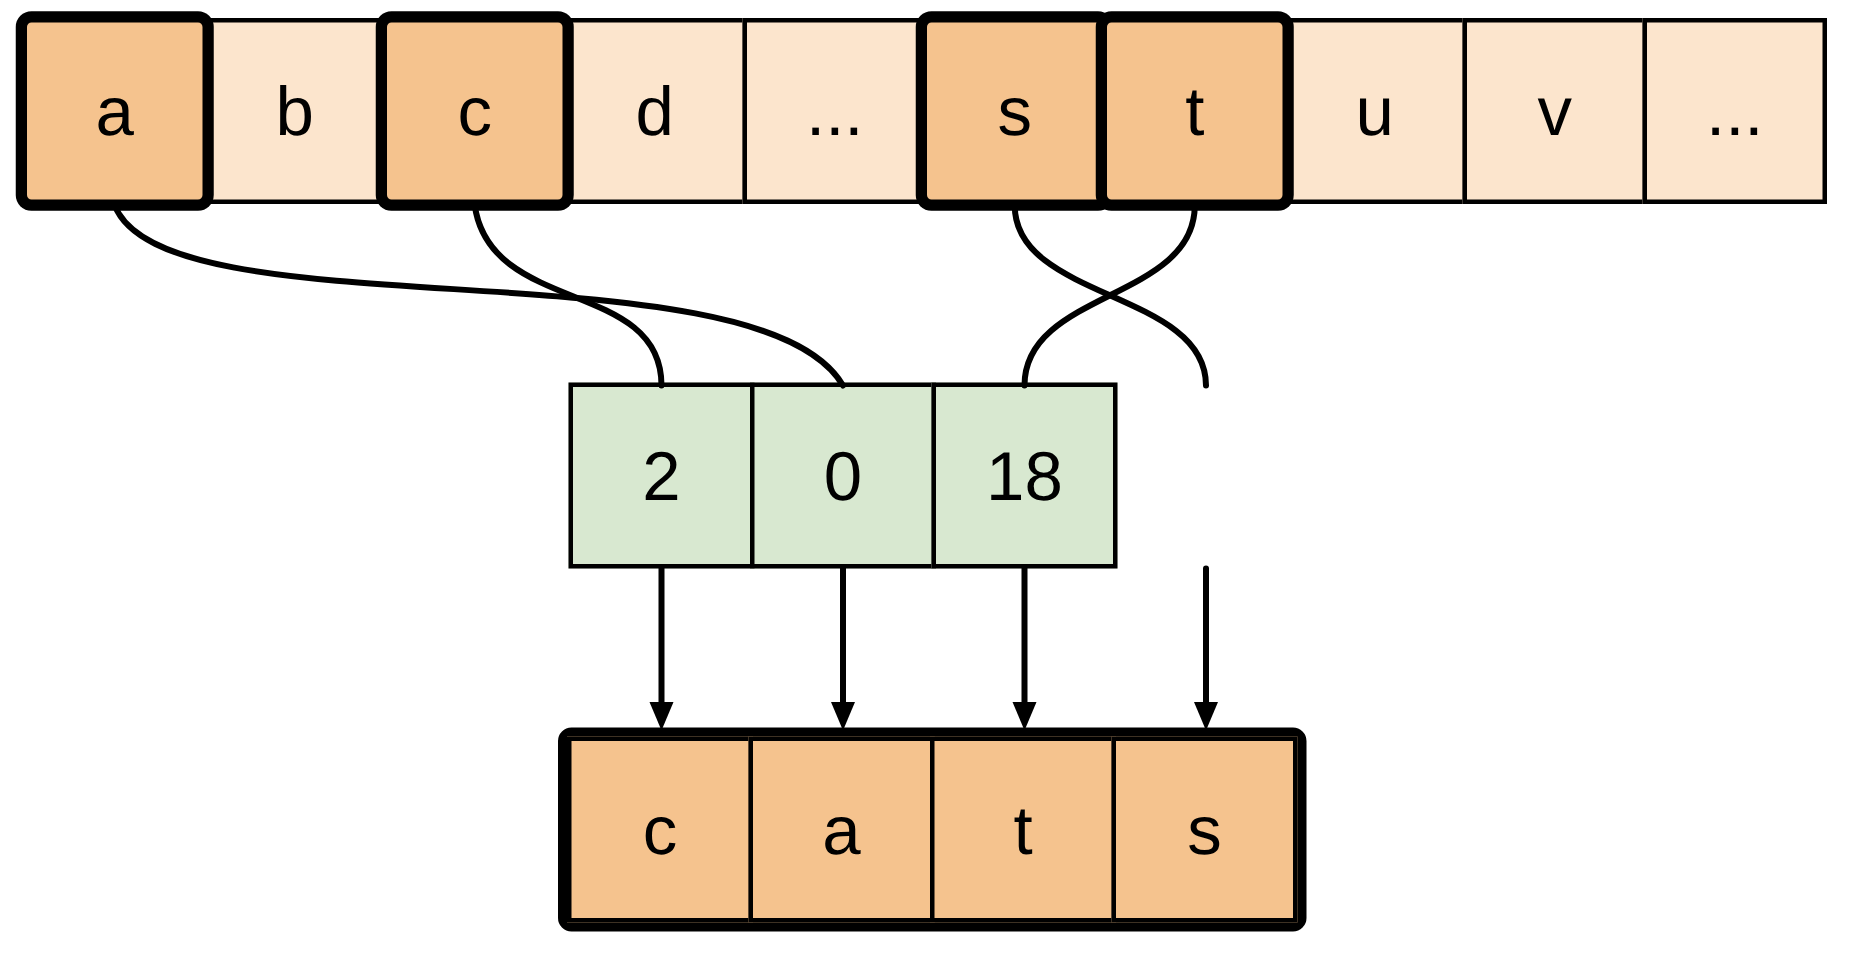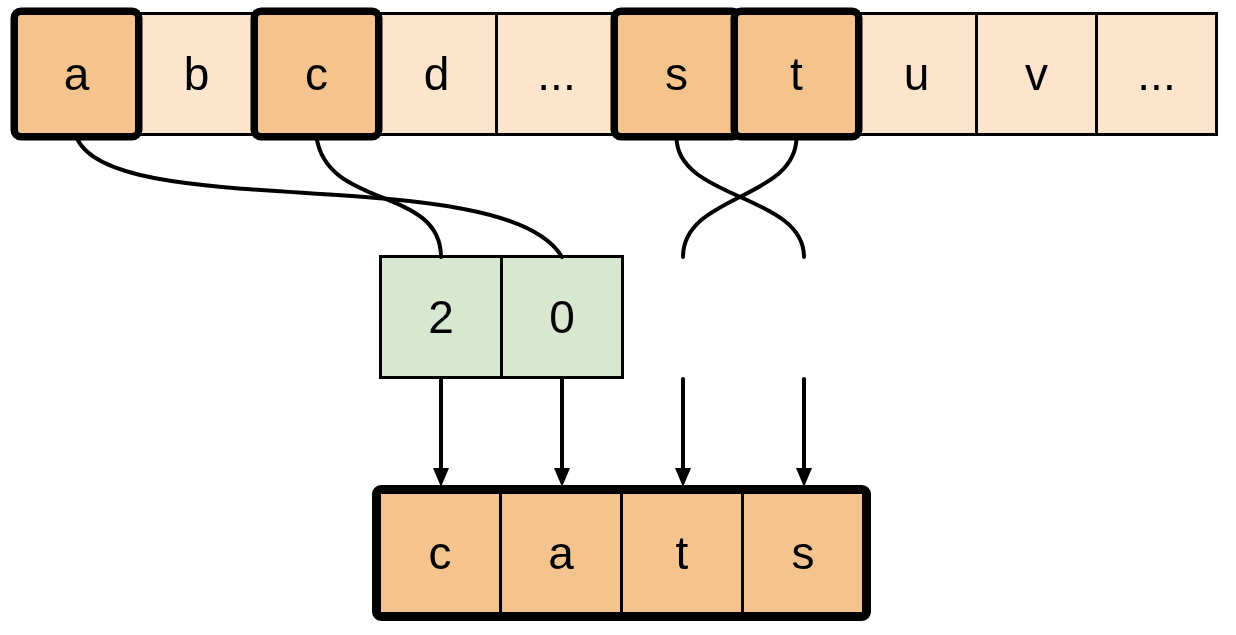--- a/index.html
+++ b/index.html
@@ -88,20 +88,23 @@
     </div>
   </div>
 
   <div class="row" id="index-row">
     <div class="cell">
       <span>2</span>
     </div>
     <div class="cell">
       <span>0</span>
     </div>
+    <div class="cell">
+      <span>18</span>
+    </div>
   </div>
 
   <div id="output-wrap">
     <div class="cell">
       <span>c</span>
     </div>
     <div class="cell">
       <span>a</span>
     </div>
     <div class="cell">

